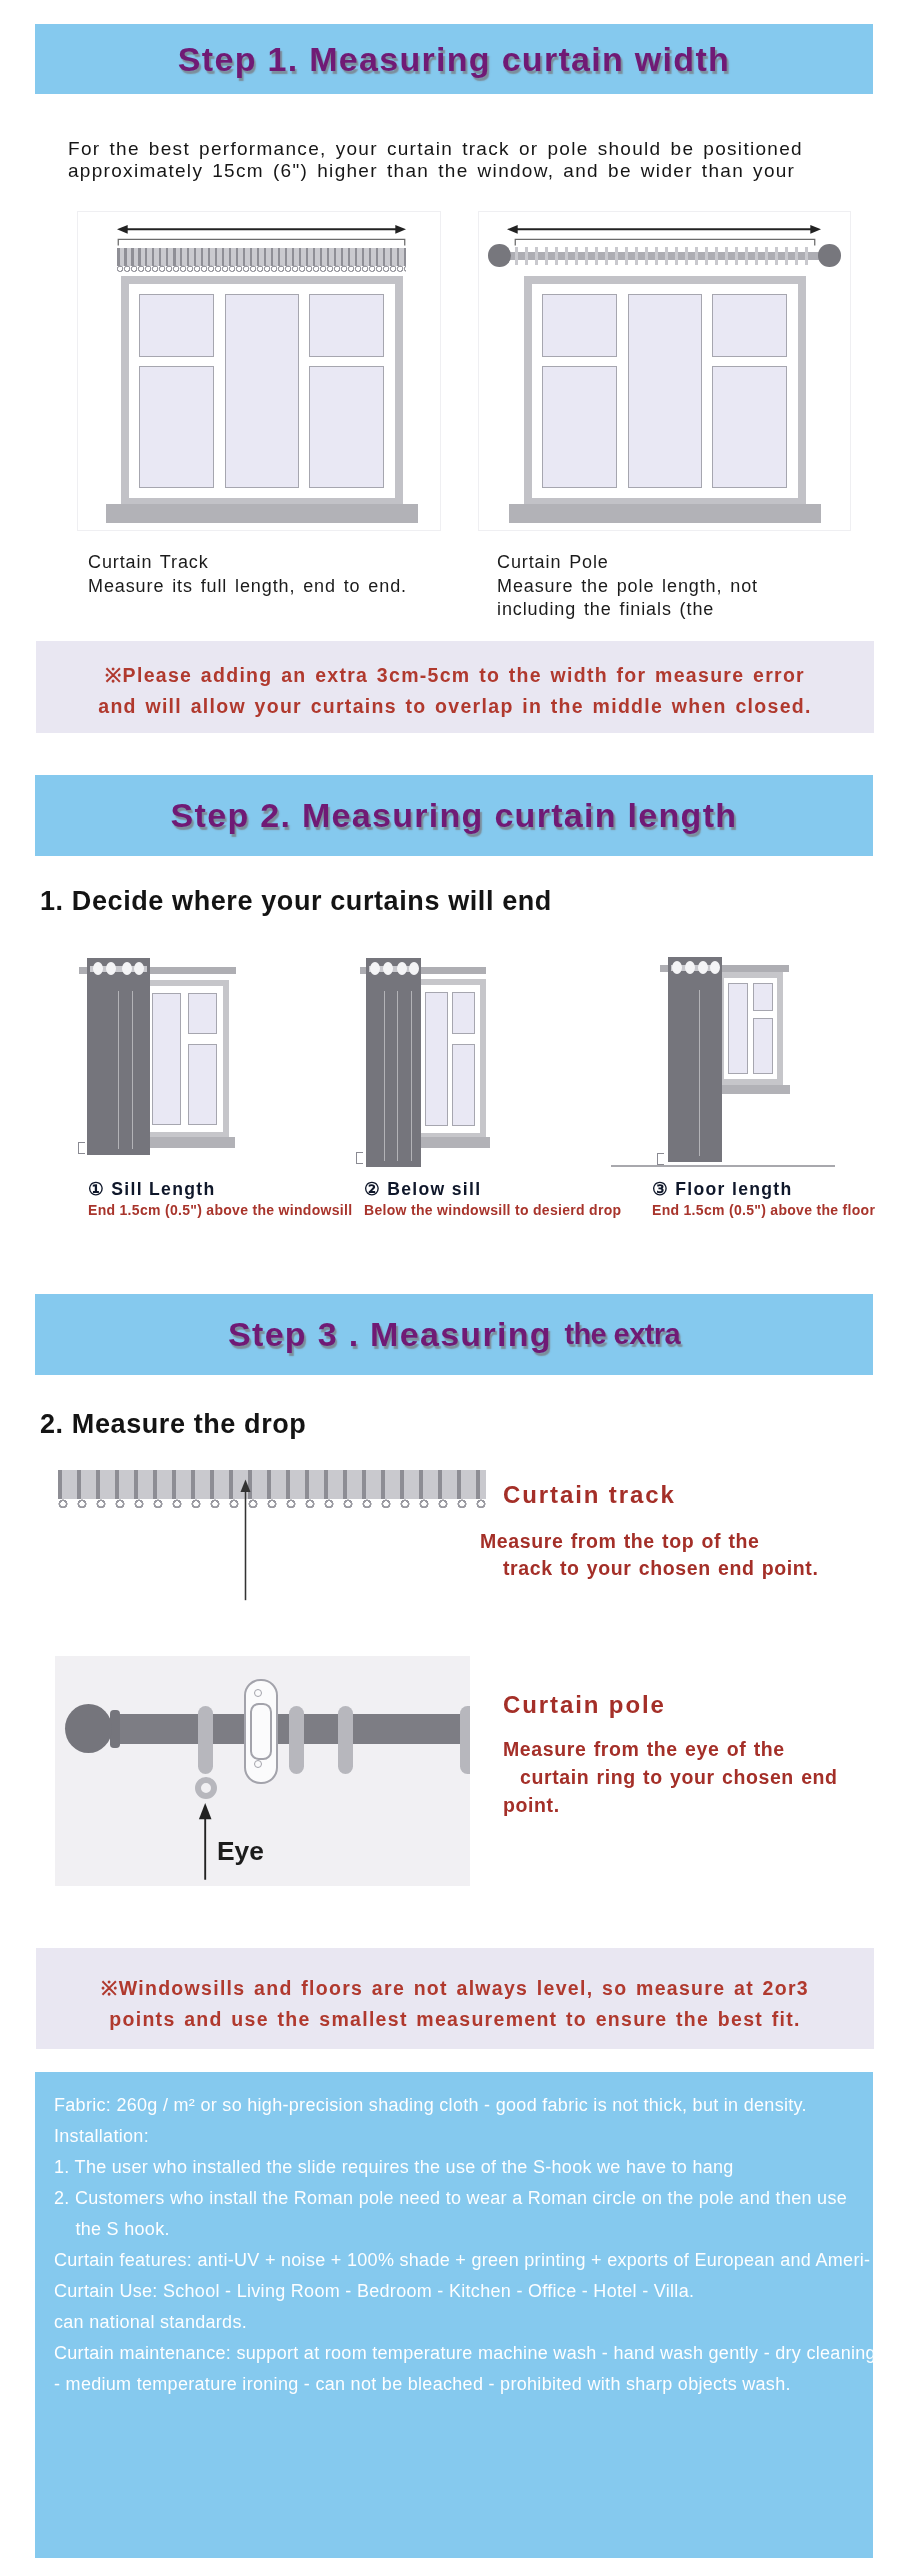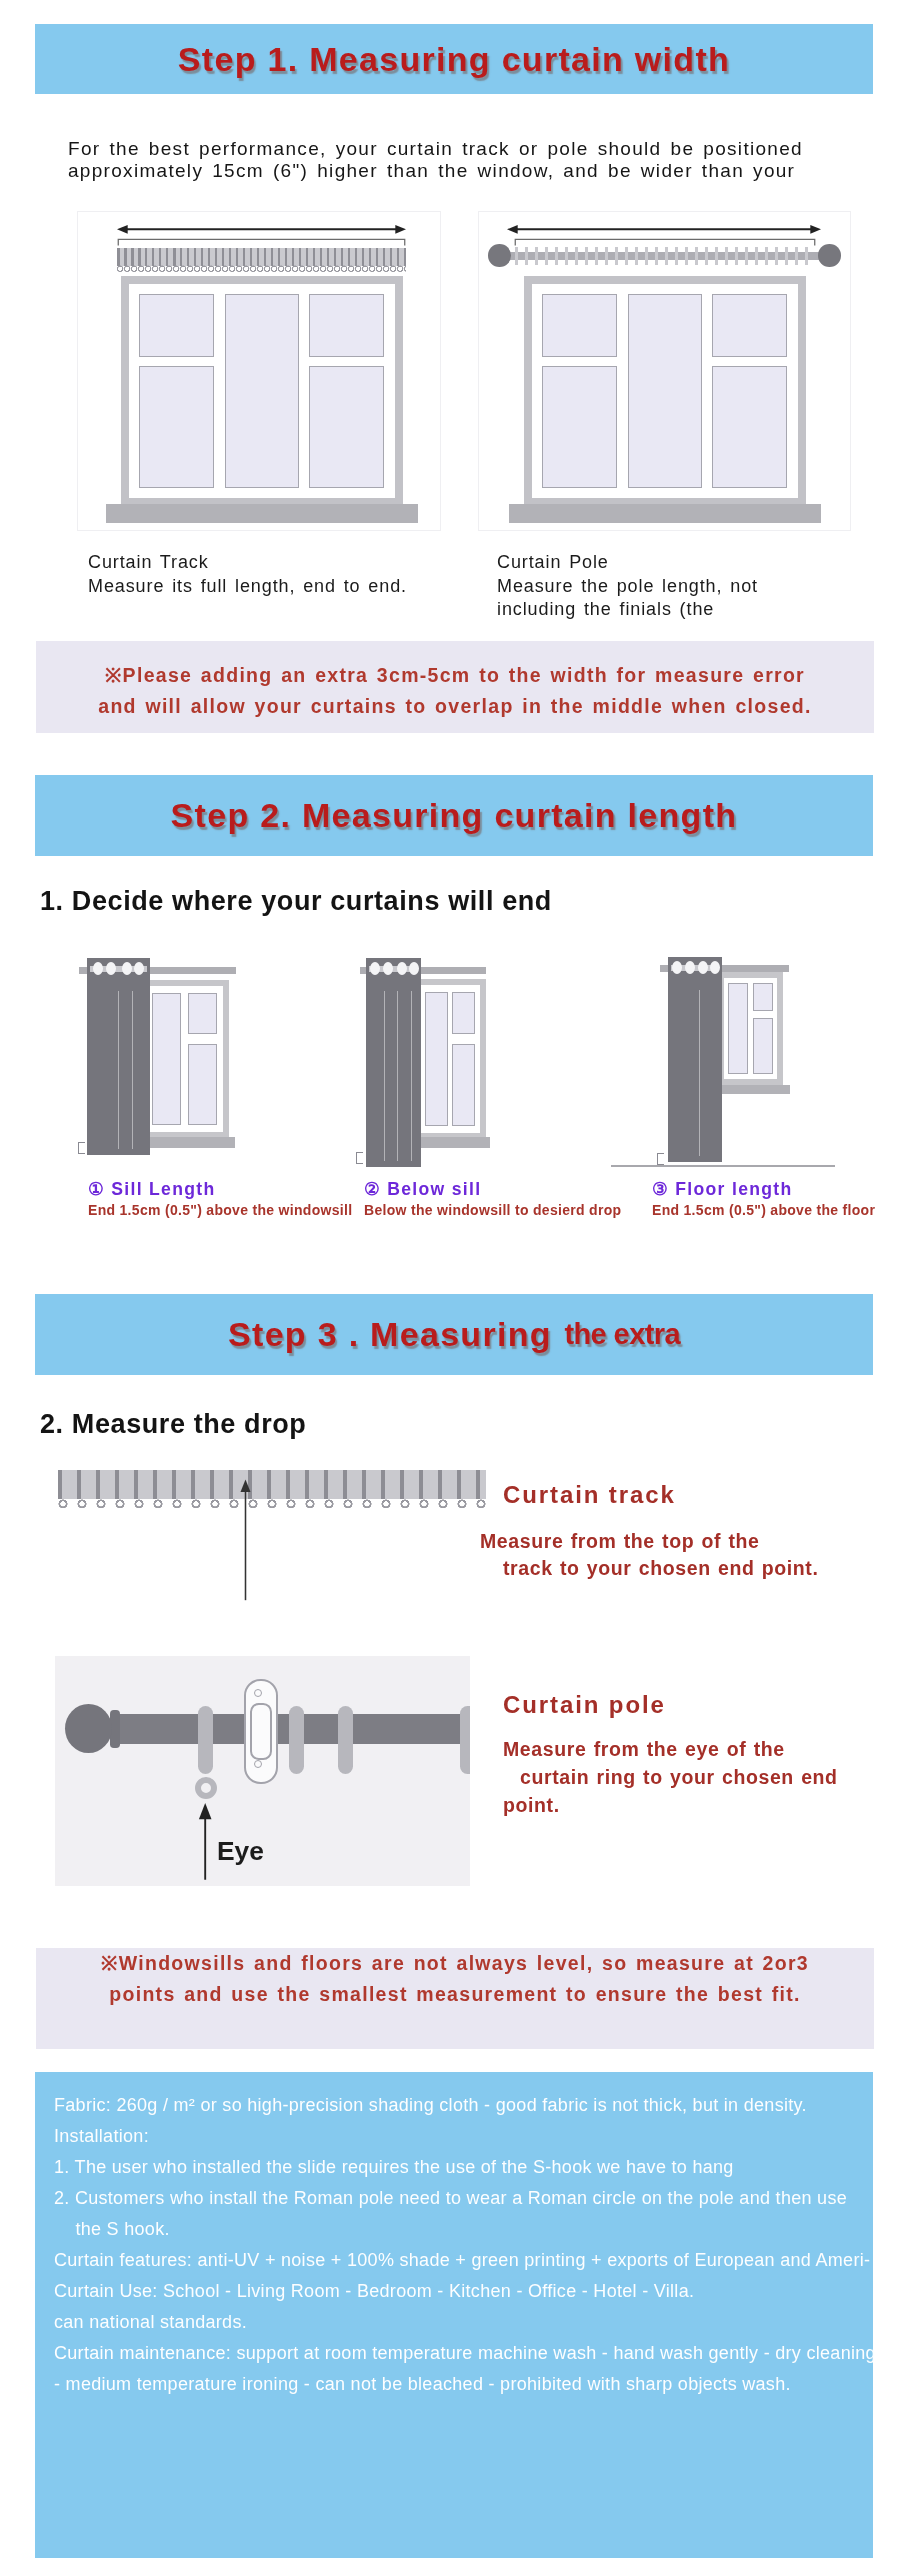--- a/index.html
+++ b/index.html
@@ -2,21 +2,21 @@
 <html style="font-size:10px"><head>
 <meta charset="utf-8">
 <style>
   html,body{margin:0;padding:0;background:#ffffff;}
   #page{position:relative;width:910px;height:2576px;background:#ffffff;
         font-family:"Liberation Sans",sans-serif;overflow:hidden;}
   .abs{position:absolute;}
   
   .banner{position:absolute;left:35px;width:838px;height:70px;background:#85C9EE;
           display:flex;align-items:center;justify-content:center;}
-  .banner-text{color:#b91c1c;font-weight:bold;font-size:34px;letter-spacing:1.3px;
+  .banner-text{color:#701a75;font-weight:bold;font-size:34px;letter-spacing:1.3px;
                text-shadow:1.9px 2.5px 1.3px rgba(120,120,125,0.75);}
   .banner-sub{font-size:29px;letter-spacing:-0.6px;margin-left:12.6px;}
   
   .intro-line{position:absolute;left:68px;font-size:19px;color:#161616;
               letter-spacing:1.3px;word-spacing:2.5px;white-space:nowrap;}
   .cap-line{position:absolute;font-size:18px;color:#1b1b1b;letter-spacing:0.9px;
             word-spacing:1.9px;white-space:nowrap;}
   .h-black{position:absolute;font-size:27px;font-weight:bold;color:#141414;
            letter-spacing:0.6px;white-space:nowrap;}
   
@@ -46,21 +46,21 @@
   .pole2{position:absolute;height:7px;background:#AEAEB3;}
   .curtain{position:absolute;background:#75757C;}
   .folds{position:absolute;left:5px;right:5px;top:33px;bottom:6.3px;
          background-image:repeating-linear-gradient(90deg,rgba(0,0,0,0) 0 12.6px,rgba(255,255,255,0.45) 12.6px 13.5px);}
   .gband{position:absolute;left:0;right:0;top:0;height:21.4px;}
   .gbar{position:absolute;left:5%;right:5%;top:7.5px;height:6.3px;background:#C9C9CE;}
   .gdot{position:absolute;top:3.8px;width:10px;height:13.2px;border-radius:50%;background:#F4F4F6;}
   .mark{position:absolute;width:5.7px;height:10px;border-left:1.9px solid #8A8A92;
         border-top:1.3px solid #8A8A92;border-bottom:1.3px solid #8A8A92;}
   .floorline{position:absolute;height:1.9px;background:#A8A8AD;}
-  .opt-title{position:absolute;top:1179px;font-size:17.6px;font-weight:bold;color:#6d28d9;
+  .opt-title{position:absolute;top:1179px;font-size:17.6px;font-weight:bold;color:#0f172a;
              letter-spacing:1.3px;white-space:nowrap;}
   .opt-desc{position:absolute;top:1202px;font-size:14px;font-weight:bold;color:#A8342B;
             letter-spacing:0.3px;white-space:nowrap;}
   
   .track3{position:absolute;height:29px;background:#C9C9CE;
           background-image:repeating-linear-gradient(90deg,#8D8D94 0 4.4px,rgba(0,0,0,0) 4.4px 19px);}
   .rings3{position:absolute;height:11.3px;
           background-image:radial-gradient(circle at 5px 5px,rgba(0,0,0,0) 2.5px,#9A9AA1 2.8px 4.4px,rgba(0,0,0,0) 4.7px);
           background-size:19px 11.3px;background-repeat:repeat-x;}
   .red-title{position:absolute;font-size:24px;font-weight:bold;color:#A42F28;
@@ -266,21 +266,21 @@
       <polygon points="13,0 3,26 23,26" fill="#222"></polygon>
     </svg>
     <div class="abs" style="left:162px;top:180px;font-size:26.4px;font-weight:bold;color:#1c1c1c;">Eye</div>
   </div>
 
   <div class="red-title" style="left:503px;top:1691px;">Curtain pole</div>
   <div class="red-line" style="left:503px;top:1738px;">Measure from the eye of the</div>
   <div class="red-line" style="left:503px;top:1766px;margin-left:17px;">curtain ring to your chosen end</div>
   <div class="red-line" style="left:503px;top:1794px;">point.</div>
 
-  <div class="note" style="top:1948px;height:101px;box-sizing:border-box;">
+  <div class="note" style="top:1948px;height:101px;padding-top:25px;box-sizing:border-box;">
     <div>※Windowsills and floors are not always level, so measure at 2or3</div>
     <div>points and use the smallest measurement to ensure the best fit.</div>
   </div>
 
   <div class="product">
     <div>Fabric: 260g / m² or so high-precision shading cloth - good fabric is not thick, but in density.</div>
     <div>Installation:</div>
     <div>1. The user who installed the slide requires the use of the S-hook we have to hang</div>
     <div>2. Customers who install the Roman pole need to wear a Roman circle on the pole and then use</div>
     <div>the S hook.</div>

